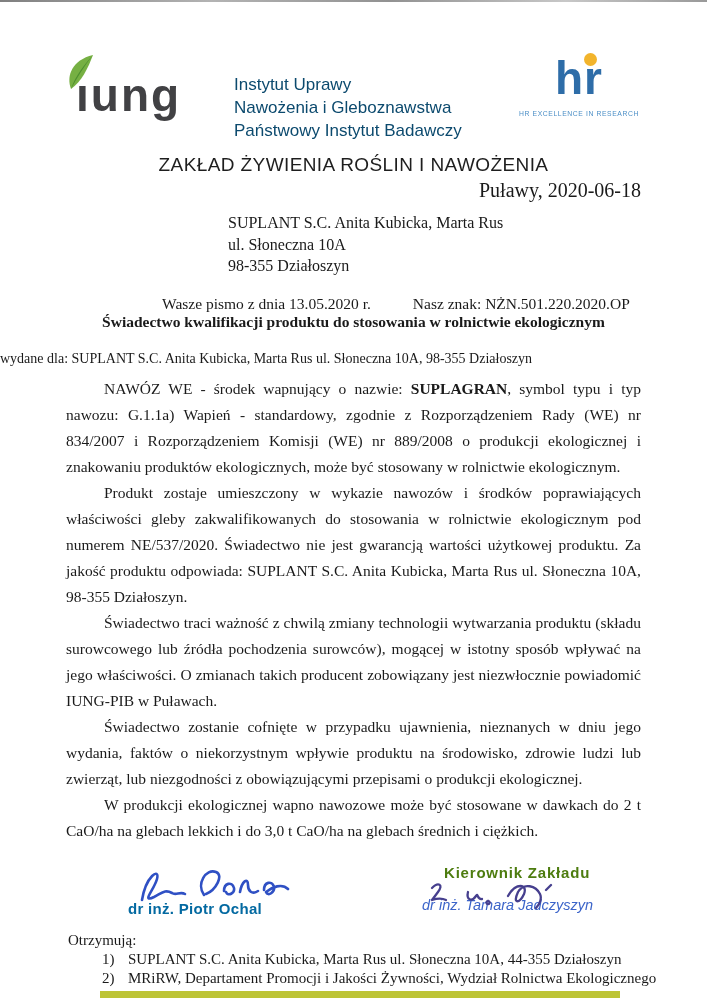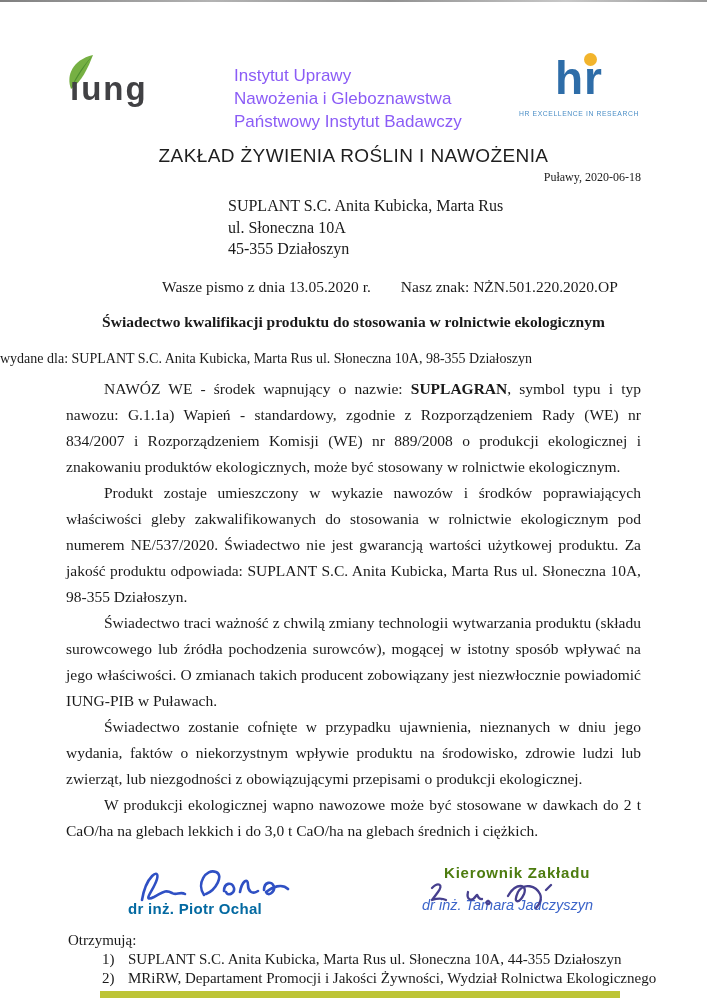--- a/index.html
+++ b/index.html
@@ -15,55 +15,55 @@
   .page::before{ 
     content:"";position:absolute;top:0;left:0;right:0;height:2px;
     background:linear-gradient(90deg,#555 0%,#9a9a9a 30%,#6d6d6d 55%,#b5b5b5 80%,#777 100%);
     opacity:.75;
   }
 
   
   .header-row{display:flex;align-items:flex-start;padding:58px 64px 0 66px;}
   .iung-logo{position:relative;width:152px;height:64px;flex:0 0 auto;}
   .iung-text{
-    position:absolute;left:4px;top:14px;
+    position:absolute;left:10px;top:14px;
     font-family:"Liberation Sans",sans-serif;font-weight:bold;
-    font-size:33px;line-height:1;letter-spacing:2px;color:#414144;
+    font-size:46px;line-height:1;letter-spacing:2px;color:#414144;
   }
   .iung-leaf{position:absolute;left:-3px;top:-4px;}
   .institute{
-    margin-left:16px;margin-top:6px;
+    margin-left:16px;margin-top:15px;
     font-family:"Liberation Sans",sans-serif;
-    font-size:17px;line-height:23px;color:#8b5cf6;
+    font-size:17px;line-height:23px;color:#0c4a6e;
   }
   .hr-logo{margin-left:auto;width:128px;text-align:center;margin-top:-6px;}
   .hr-glyph{
     position:relative;display:inline-block;
     font-family:"Liberation Sans",sans-serif;font-weight:bold;
     font-size:46px;line-height:1.15;color:#2e6da8;letter-spacing:1px;
   }
   .hr-dot{position:absolute;top:1px;left:29px;width:13px;height:13px;border-radius:50%;background:#f2b42c;}
   .hr-caption{
     margin-top:5px;font-family:"Liberation Sans",sans-serif;
     font-size:6.8px;letter-spacing:.6px;color:#4a8ec6;white-space:nowrap;
   }
 
   .department{
     margin-top:12px;text-align:center;
     font-family:"Liberation Sans",sans-serif;
     font-size:19px;letter-spacing:.4px;color:#1e1e1e;
   }
-  .place-date{margin-top:3px;text-align:right;padding-right:66px;font-size:12px;}
+  .place-date{margin-top:3px;text-align:right;padding-right:66px;font-size:20px;}
 
   
   .recipient{margin:10px 0 0 228px;font-size:16px;line-height:21.5px;}
-  .reference{margin:18px 0 0 162px;font-size:15.5px;display:flex;gap:30px;}
+  .reference{margin:18px 0 0 162px;font-size:15.5px;display:flex;gap:42px;}
 
   
-  .cert-title{margin-top:17px;text-align:center;font-weight:bold;font-size:15.5px;}
+  .cert-title{margin-top:0;text-align:center;font-weight:bold;font-size:15.5px;}
   .cert-issued{margin-top:20px;text-align:left;font-size:14px;}
 
   .body-text{margin:9px 66px 0 66px;font-size:15.5px;line-height:26px;text-align:justify;}
   .body-text p{margin:0;text-indent:38px;}
   .bold{font-weight:bold;}
 
   
   .sig-row{display:flex;margin:20px 0 0 128px;height:66px;}
   .sig-left{width:230px;}
   .sig-left .scribble{display:block;margin-left:4px;}
@@ -122,21 +122,21 @@
       <div class="hr-caption">HR EXCELLENCE IN RESEARCH</div>
     </div>
   </div>
 
   <div class="department">ZAKŁAD ŻYWIENIA ROŚLIN I NAWOŻENIA</div>
   <div class="place-date">Puławy, 2020-06-18</div>
 
   <div class="recipient">
     <div>SUPLANT S.C. Anita Kubicka, Marta Rus</div>
     <div>ul. Słoneczna 10A</div>
-    <div>45-355 Działoszyn</div>
+    <div>98-355 Działoszyn</div>
   </div>
 
   <div class="reference">
     <span>Wasze pismo z dnia 13.05.2020 r.</span>
     <span>Nasz znak: NŻN.501.220.2020.OP</span>
   </div>
 
   <div class="cert-title">Świadectwo kwalifikacji produktu do stosowania w rolnictwie ekologicznym</div>
   <div class="cert-issued">wydane dla: SUPLANT S.C. Anita Kubicka, Marta Rus ul. Słoneczna 10A, 98-355 Działoszyn</div>
 

